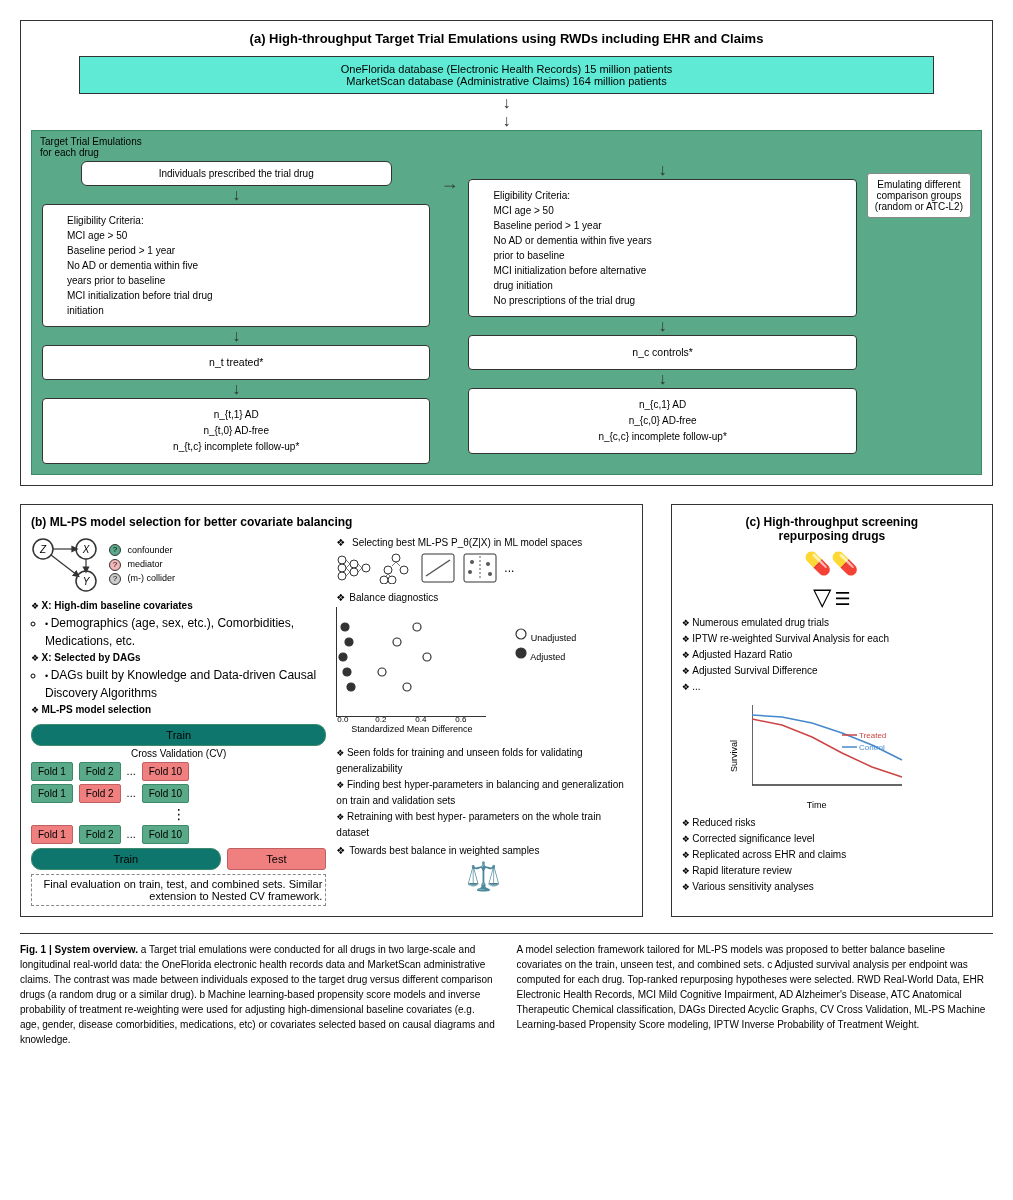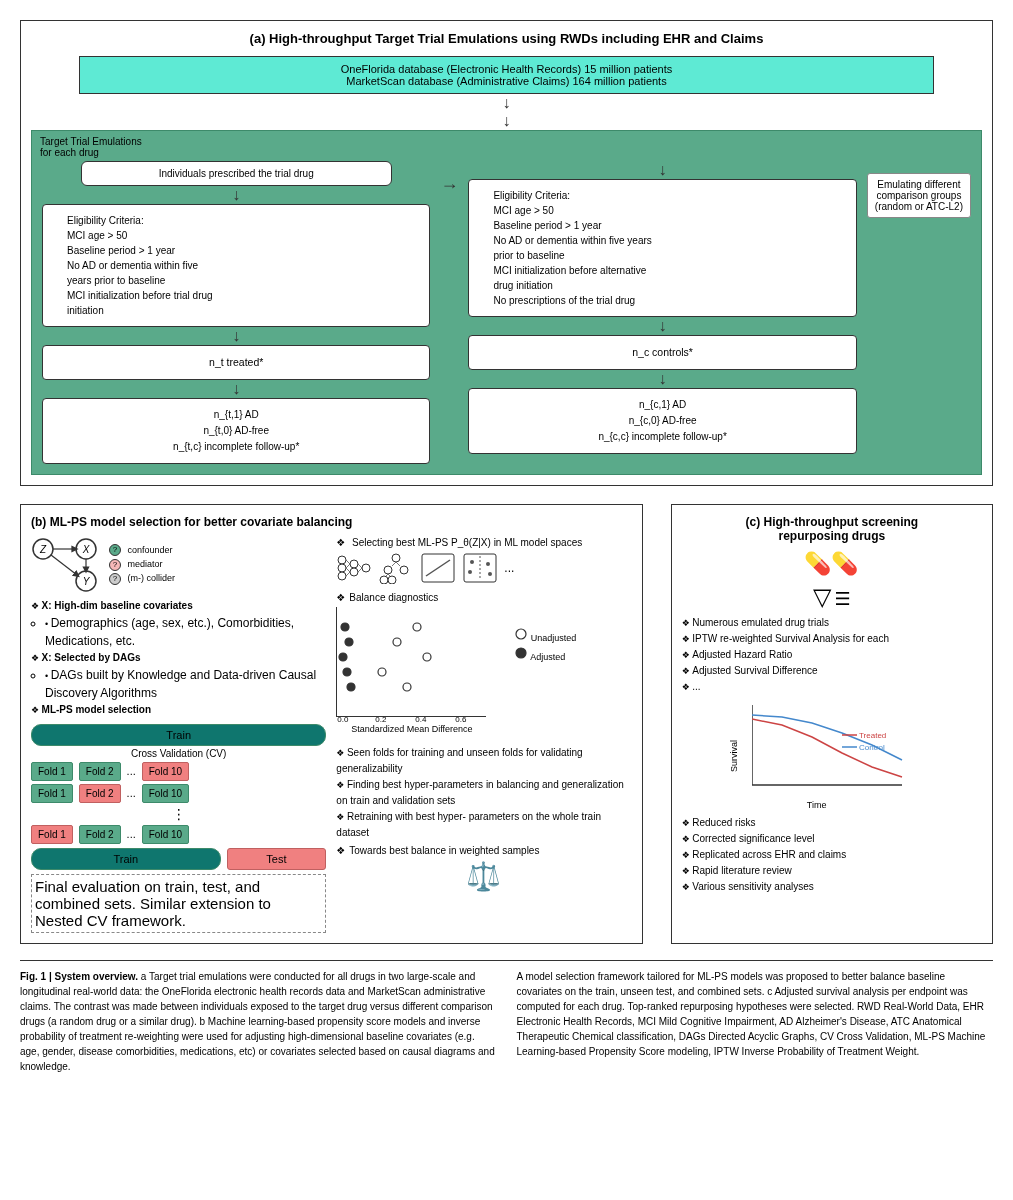--- a/index.html
+++ b/index.html
@@ -379,21 +379,21 @@
             <div class="fold-box-green">Fold 2</div>
             <div style="font-size:11px;">...</div>
             <div class="fold-box-green">Fold 10</div>
           </div>
 
           <div class="train-test-row">
             <div class="train-bar" style="flex:2;">Train</div>
             <div class="test-bar" style="flex:1;">Test</div>
           </div>
 
-          <div style="font-size:15px;text-align:left;margin-top:4px;border:1px dashed #888;padding:3px;">Final evaluation on train, test, and combined sets.
+          <div style="font-size:11px;text-align:right;margin-top:4px;border:1px dashed #888;padding:3px;">Final evaluation on train, test, and combined sets.
 Similar extension to Nested CV framework.</div>
         </div>
 
         <div class="b-right">
 
           <div style="font-size:10px;margin-bottom:4px;">
             <span style="margin-right:4px;">❖</span>
             <span>Selecting best ML-PS P_θ(Z|X) in ML
 model spaces</span>
           </div>

